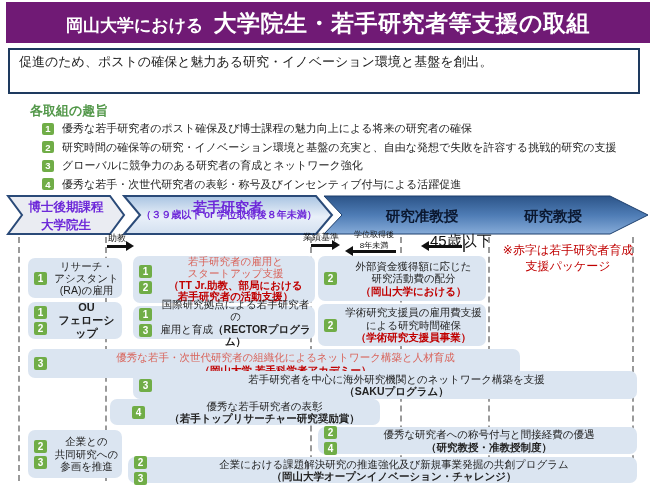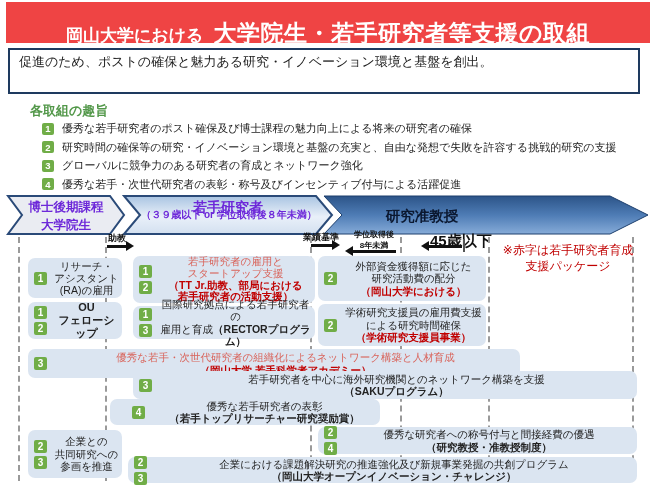--- a/index.html
+++ b/index.html
@@ -1,20 +1,20 @@
 <!DOCTYPE html>
 <html><head>
 <meta charset="utf-8">
 <style>
   html,body{margin:0;padding:0;background:#fff;}
   #page{position:relative;width:650px;height:486px;background:#fff;overflow:hidden;
         font-family:"Liberation Sans","DejaVu Sans",sans-serif;color:#222;}
   
-  #title-band{position:absolute;left:6px;top:2px;width:644px;height:41px;background:#ef4444;
-        color:#fff;display:flex;align-items:baseline;justify-content:center;gap:10px;padding-top:12px;box-sizing:border-box;}
+  #title-band{position:absolute;left:6px;top:2px;width:644px;height:41px;background:#701a75;
+        color:#fff;display:flex;align-items:baseline;justify-content:center;gap:10px;padding-top:2px;box-sizing:border-box;}
   .title-small{font-size:17px;font-weight:bold;line-height:38px;}
   .title-large{font-size:23px;font-weight:bold;line-height:38px;letter-spacing:0.5px;}
   
   #intro-box{position:absolute;left:8px;top:48px;width:632px;height:46px;border:2px solid #1e3a5f;
         box-sizing:border-box;padding:3px 9px;font-size:13px;line-height:1.45;color:#1c1c1c;}
   
   #purpose-heading{position:absolute;left:30px;top:102px;font-size:13px;font-weight:bold;color:#53984a;}
   #purpose-list{position:absolute;left:42px;top:121px;width:600px;}
   .p-item{display:flex;align-items:center;gap:8px;margin-bottom:3.5px;}
   .p-badge{flex:0 0 auto;width:12px;height:12px;background:#70ad47;color:#fff;font-size:9.5px;font-weight:bold;
@@ -22,21 +22,21 @@
   .p-text{font-size:11px;color:#222;white-space:nowrap;}
   
   #chevron-svg{position:absolute;left:0;top:194px;}
   .stage-label{position:absolute;text-align:center;font-weight:bold;color:#6d28d9;}
   #stage1{left:10px;top:199px;width:112px;font-size:12.5px;line-height:1.4;}
   #stage2-main{left:138px;top:199px;width:180px;font-size:14px;}
   #stage2-sub{left:130px;top:208px;width:198px;font-size:10px;}
   #stage3a{left:382px;top:207px;width:80px;font-size:14.5px;color:#0b1830;}
   #stage3b{left:518px;top:207px;width:70px;font-size:14.5px;color:#0b1830;}
   
-  .marker{position:absolute;font-weight:bold;color:#111;}
+  .marker{position:absolute;font-weight:normal;color:#111;}
   .harrow{position:absolute;height:2.5px;background:#111;}
   .harrow.right::after{content:'';position:absolute;right:-7px;top:-4.5px;
         border-left:8px solid #111;border-top:5px solid transparent;border-bottom:5px solid transparent;}
   .harrow.left::before{content:'';position:absolute;left:-7px;top:-4.5px;
         border-right:8px solid #111;border-top:5px solid transparent;border-bottom:5px solid transparent;}
   .tick{position:absolute;width:2px;background:#555;}
   #note{position:absolute;left:494px;top:243px;width:148px;text-align:center;
         color:#c00000;font-weight:normal;font-size:12px;line-height:1.3;}
   
   .vdash{position:absolute;top:237px;height:244px;width:0;border-left:2px dashed #9a9a9a;z-index:0;}
@@ -104,20 +104,21 @@
     <path d="M124,2 L316,2 L332,21 L316,40 L124,40 L140,21 Z" fill="url(#gradBlue)" stroke="#2a4a78" stroke-width="2"></path>
     <path d="M324,2 L610,2 L648,21 L610,40 L324,40 L342,21 Z" fill="url(#gradNavy)" stroke="#1d3f6d" stroke-width="1"></path>
   </svg>
   <div class="stage-label" id="stage1">
     <span class="bl">博士後期課程</span>
     <span class="bl">大学院生</span>
   </div>
   <div class="stage-label" id="stage2-main">若手研究者</div>
   <div class="stage-label" id="stage2-sub">（３９歳以下 or 学位取得後８年未満）</div>
   <div class="stage-label" id="stage3a">研究准教授</div>
+  <div class="stage-label" id="stage3b">研究教授</div>
 
   <div class="marker" style="left:108px;top:232px;font-size:9px;">助教</div>
   <div class="harrow right" style="left:107px;top:245px;width:20px;"></div>
 
   <div class="marker" style="left:303px;top:231px;font-size:9px;">業績基準</div>
   <div class="harrow right" style="left:311px;top:244px;width:22px;"></div>
 
   <div class="marker" style="left:347px;top:229px;width:54px;font-size:8px;text-align:center;">
     <span class="bl">学位取得後</span>
     <span class="bl">8年未満</span>

